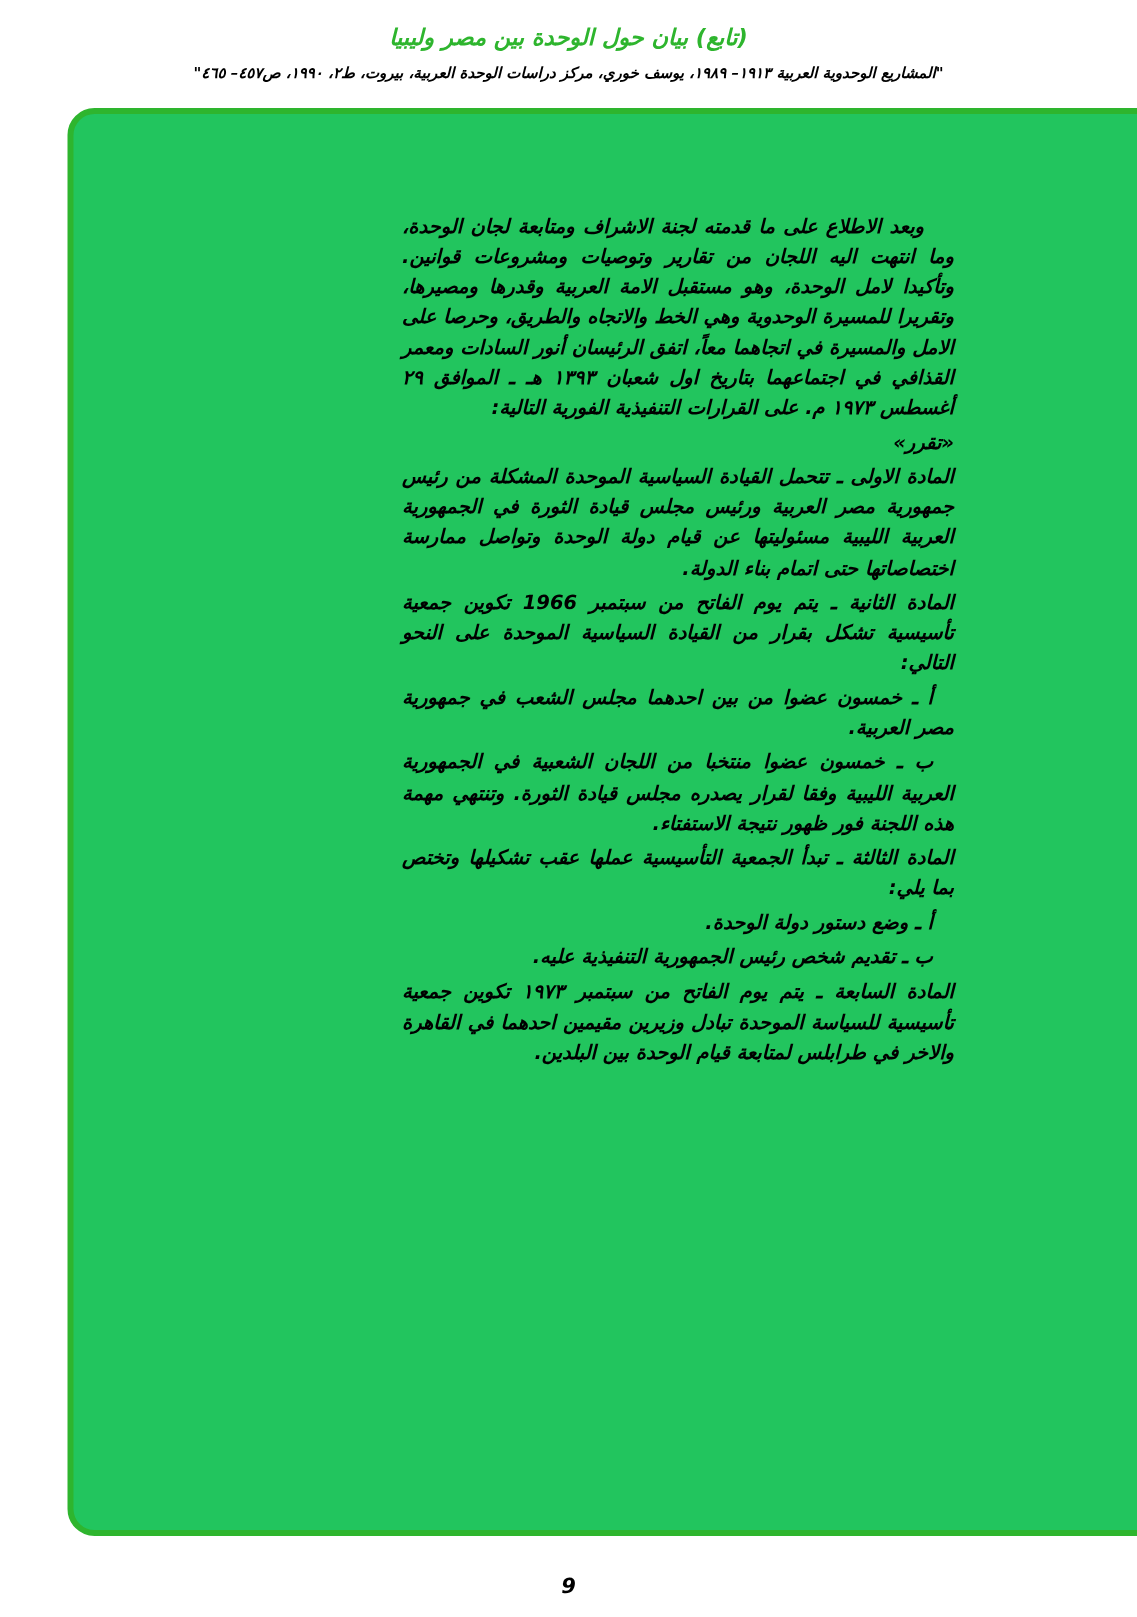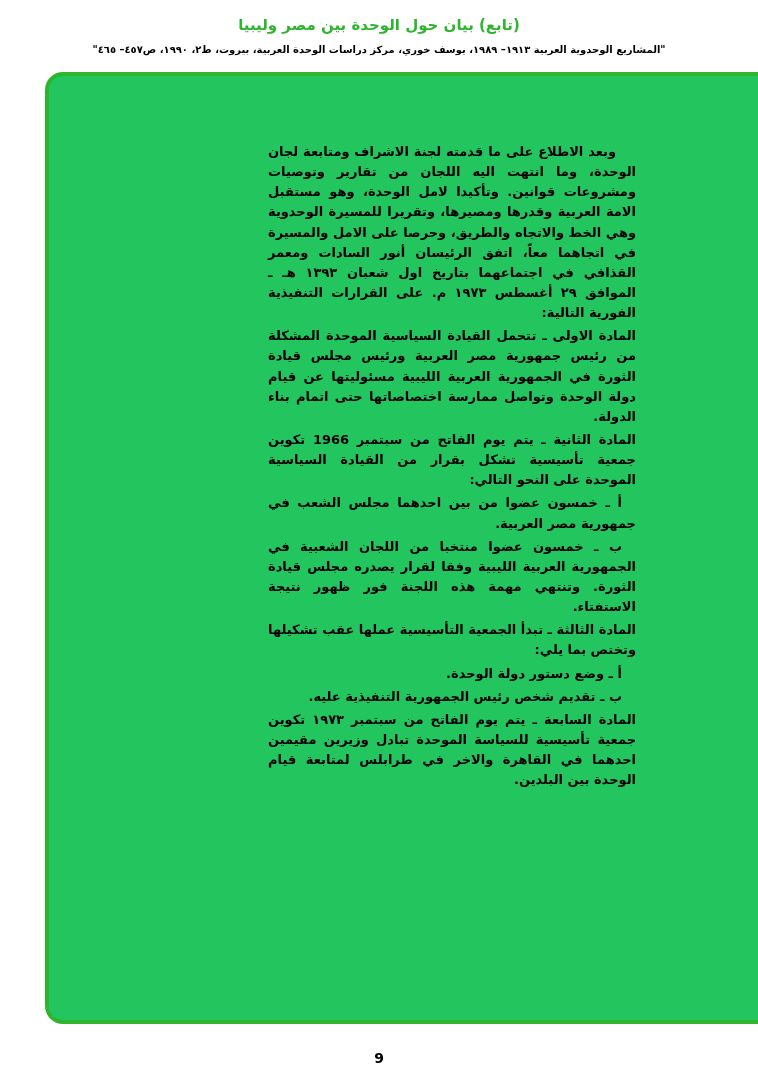--- a/index.html
+++ b/index.html
@@ -6,20 +6,21 @@
     --green:#2eb52e;
   }
   html,body{margin:0;padding:0;background:#ffffff;}
   .sheet{
     position:relative;
     width:758px;height:1078px;
     background:#ffffff;
     font-family:"DejaVu Sans",sans-serif;
     color:#000;
     overflow:hidden;
+    font-style:italic;
   }
   .header{
     position:absolute;top:16px;left:0;right:0;
     text-align:center;direction:rtl;
   }
   .title{
     color:var(--green);
     font-weight:bold;
     font-size:15px;
     letter-spacing:.2px;
@@ -68,20 +69,21 @@
 <div class="sheet">
 
   <div class="header">
     <div class="title">(تابع) بيان حول الوحدة بين مصر وليبيا</div>
     <div class="citation">"المشاريع الوحدوية العربية ١٩١٣– ١٩٨٩، يوسف خوري، مركز دراسات الوحدة العربية، بيروت، ط٢، ١٩٩٠، ص٤٥٧– ٤٦٥"</div>
   </div>
 
   <div class="frame">
     <div class="text-block">
       <p class="para indent">وبعد الاطلاع على ما قدمته لجنة الاشراف ومتابعة لجان الوحدة، وما انتهت اليه اللجان من تقارير وتوصيات ومشروعات قوانين. وتأكيدا لامل الوحدة، وهو مستقبل الامة العربية وقدرها ومصيرها، وتقريرا للمسيرة الوحدوية وهي الخط والاتجاه والطريق، وحرصا على الامل والمسيرة في اتجاهما معاً، اتفق الرئيسان أنور السادات ومعمر القذافي في اجتماعهما بتاريخ اول شعبان ١٣٩٣ هـ ـ الموافق ٢٩ أغسطس ١٩٧٣ م. على القرارات التنفيذية الفورية التالية:</p>
+      <p class="para decree">«تقرر»</p>
       <p class="para">المادة الاولى ـ تتحمل القيادة السياسية الموحدة المشكلة من رئيس جمهورية مصر العربية ورئيس مجلس قيادة الثورة في الجمهورية العربية الليبية مسئوليتها عن قيام دولة الوحدة وتواصل ممارسة اختصاصاتها حتى اتمام بناء الدولة.</p>
       <p class="para">المادة الثانية ـ يتم يوم الفاتح من سبتمبر 1966 تكوين جمعية تأسيسية تشكل بقرار من القيادة السياسية الموحدة على النحو التالي:</p>
       <p class="para indent-sm">أ ـ خمسون عضوا من بين احدهما مجلس الشعب في جمهورية مصر العربية.</p>
       <p class="para indent-sm">ب ـ خمسون عضوا منتخبا من اللجان الشعبية في الجمهورية العربية الليبية وفقا لقرار يصدره مجلس قيادة الثورة. وتنتهي مهمة هذه اللجنة فور ظهور نتيجة الاستفتاء.</p>
       <p class="para">المادة الثالثة ـ تبدأ الجمعية التأسيسية عملها عقب تشكيلها وتختص بما يلي:</p>
       <p class="para indent-sm">أ ـ وضع دستور دولة الوحدة.</p>
       <p class="para indent-sm">ب ـ تقديم شخص رئيس الجمهورية التنفيذية عليه.</p>
       <p class="para">المادة السابعة ـ يتم يوم الفاتح من سبتمبر ١٩٧٣ تكوين جمعية تأسيسية للسياسة الموحدة تبادل وزيرين مقيمين احدهما في القاهرة والاخر في طرابلس لمتابعة قيام الوحدة بين البلدين.</p>
     </div>
   </div>

